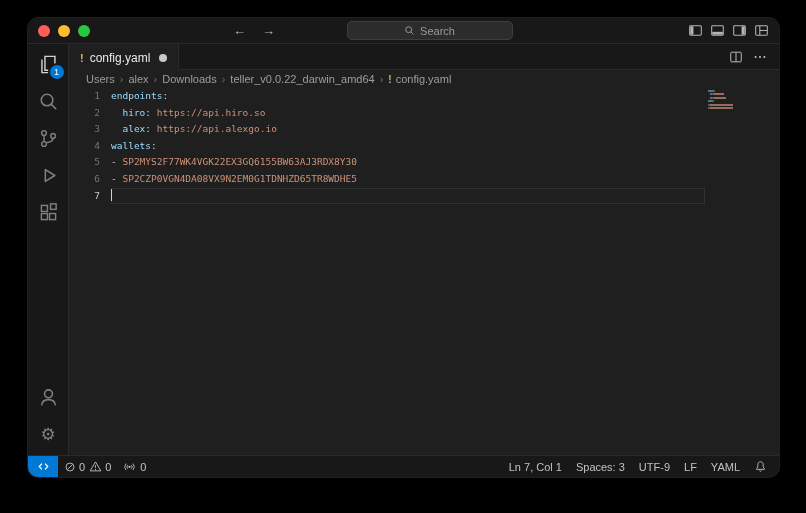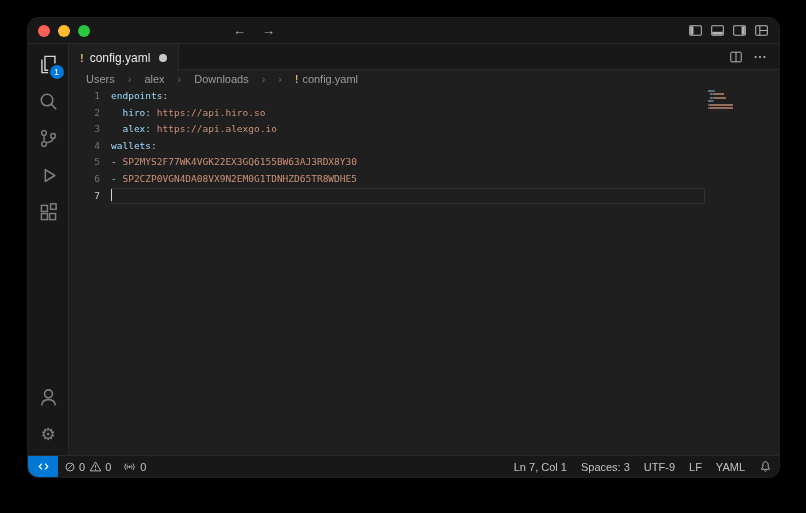--- a/index.html
+++ b/index.html
@@ -39,21 +39,21 @@
   .gear-glyph{font-size:17px;line-height:1}
 
   .editor-col{flex:1;display:flex;flex-direction:column;min-width:0;background:#1f1f1f}
   .tabbar{height:26px;flex:none;background:#181818;border-bottom:1px solid #2a2a2a;display:flex;align-items:stretch}
   .tab{height:27px;margin-bottom:-1px;display:flex;align-items:center;gap:6px;padding:0 11px;background:#1f1f1f;
     color:#e8e8e8;font-size:12px;border-right:1px solid #2a2a2a;cursor:pointer;position:relative;z-index:1}
   .tab-icon{color:var(--yaml);font-weight:700;font-size:11px}
   .dot{width:8px;height:8px;border-radius:50%;background:#c8c8c8;margin-left:3px}
   .tab-actions{margin-left:auto;display:flex;align-items:center;gap:10px;padding-right:12px;color:#bdbdbd}
 
-  .breadcrumbs{height:18px;flex:none;display:flex;align-items:center;gap:13px;padding-left:17px;font-size:11px;color:#9d9d9d}
+  .breadcrumbs{height:18px;flex:none;display:flex;align-items:center;gap:5px;padding-left:17px;font-size:11px;color:#9d9d9d}
   .crumb{cursor:pointer;white-space:nowrap}
   .crumb-sep{color:#6a6a6a}
   .crumb-file{display:flex;align-items:center;gap:4px;cursor:pointer}
   .crumb-file .tab-icon{font-size:10px}
 
   .editor{flex:1;display:flex;font-family:var(--mono);font-size:9.5px;line-height:16.6px;min-height:0}
   .gutter{width:40px;flex:none;text-align:right;padding-right:9px;color:#6e7681}
   .line-num{height:16.6px}
   .line-num.current{color:#c9c9c9}
   .code{flex:1;min-width:0;color:#cccccc;white-space:pre;padding-left:2px}
@@ -71,37 +71,46 @@
   .mm-string,.mm-link{background:rgba(206,145,120,.68)}
   .mm-plain{background:rgba(205,205,205,.35)}
   .mm-space{background:transparent}
 
   
   .statusbar{height:22px;flex:none;background:#181818;border-top:1px solid #2a2a2a;display:flex;align-items:center;
     font-size:11px;color:#c2c2c2}
   .sb-remote{width:30px;height:100%;background:var(--accent);color:#fff;display:flex;align-items:center;justify-content:center;cursor:pointer}
   .sb-item{display:flex;align-items:center;gap:4px;padding:0 6px;height:100%;cursor:pointer;white-space:nowrap}
   .sb-group{display:flex;align-items:center;gap:3px}
-  .sb-right{margin-left:auto;display:flex;align-items:center;height:100%;}
+  .sb-right{margin-left:auto;display:flex;align-items:center;height:100%;padding-right:5px}
   .sb-right .sb-item{padding:0 7px}
 </style>
 </head>
 <body>
 
 <div class="window">
 
   <div class="titlebar">
     <div class="traffic">
       <span class="light red"></span>
       <span class="light yellow"></span>
       <span class="light green"></span>
     </div>
     <div class="nav">
       <span>←</span>
       <span>→</span>
+    </div>
+    <div class="command-center">
+      <span>
+        <svg width="11" height="11" viewBox="0 0 16 16" fill="none" stroke="currentColor" stroke-width="1.4">
+          <circle cx="6.8" cy="6.8" r="4.3"></circle>
+            <path d="M10 10l3.6 3.6"></path>
+        </svg>
+      </span>
+      <span>Search</span>
     </div>
     <div class="tb-actions">
       <span>
         <svg width="15" height="15" viewBox="0 0 16 16" fill="none" stroke="currentColor" stroke-width="1.1">
           <rect x="1.8" y="3" width="12.4" height="10" rx="1"></rect>
             <rect x="2.4" y="3.6" width="3.4" height="8.8" fill="currentColor" stroke="none"></rect>
         </svg>
       </span>
       <span>
         <svg width="15" height="15" viewBox="0 0 16 16" fill="none" stroke="currentColor" stroke-width="1.1">
@@ -210,20 +219,21 @@
         </div>
       </div>
 
       <div class="breadcrumbs">
         <span class="crumb">Users</span>
         <span class="crumb-sep">›</span>
         <span class="crumb">alex</span>
         <span class="crumb-sep">›</span>
         <span class="crumb">Downloads</span>
         <span class="crumb-sep">›</span>
+        <span class="crumb">teller_v0.0.22_darwin_amd64</span>
         <span class="crumb-sep">›</span>
         <span class="crumb-file">
           <span class="tab-icon">!</span>
           <span>config.yaml</span>
         </span>
       </div>
 
       <div class="editor">
         <div class="gutter">
             <div class="line-num">1</div>

